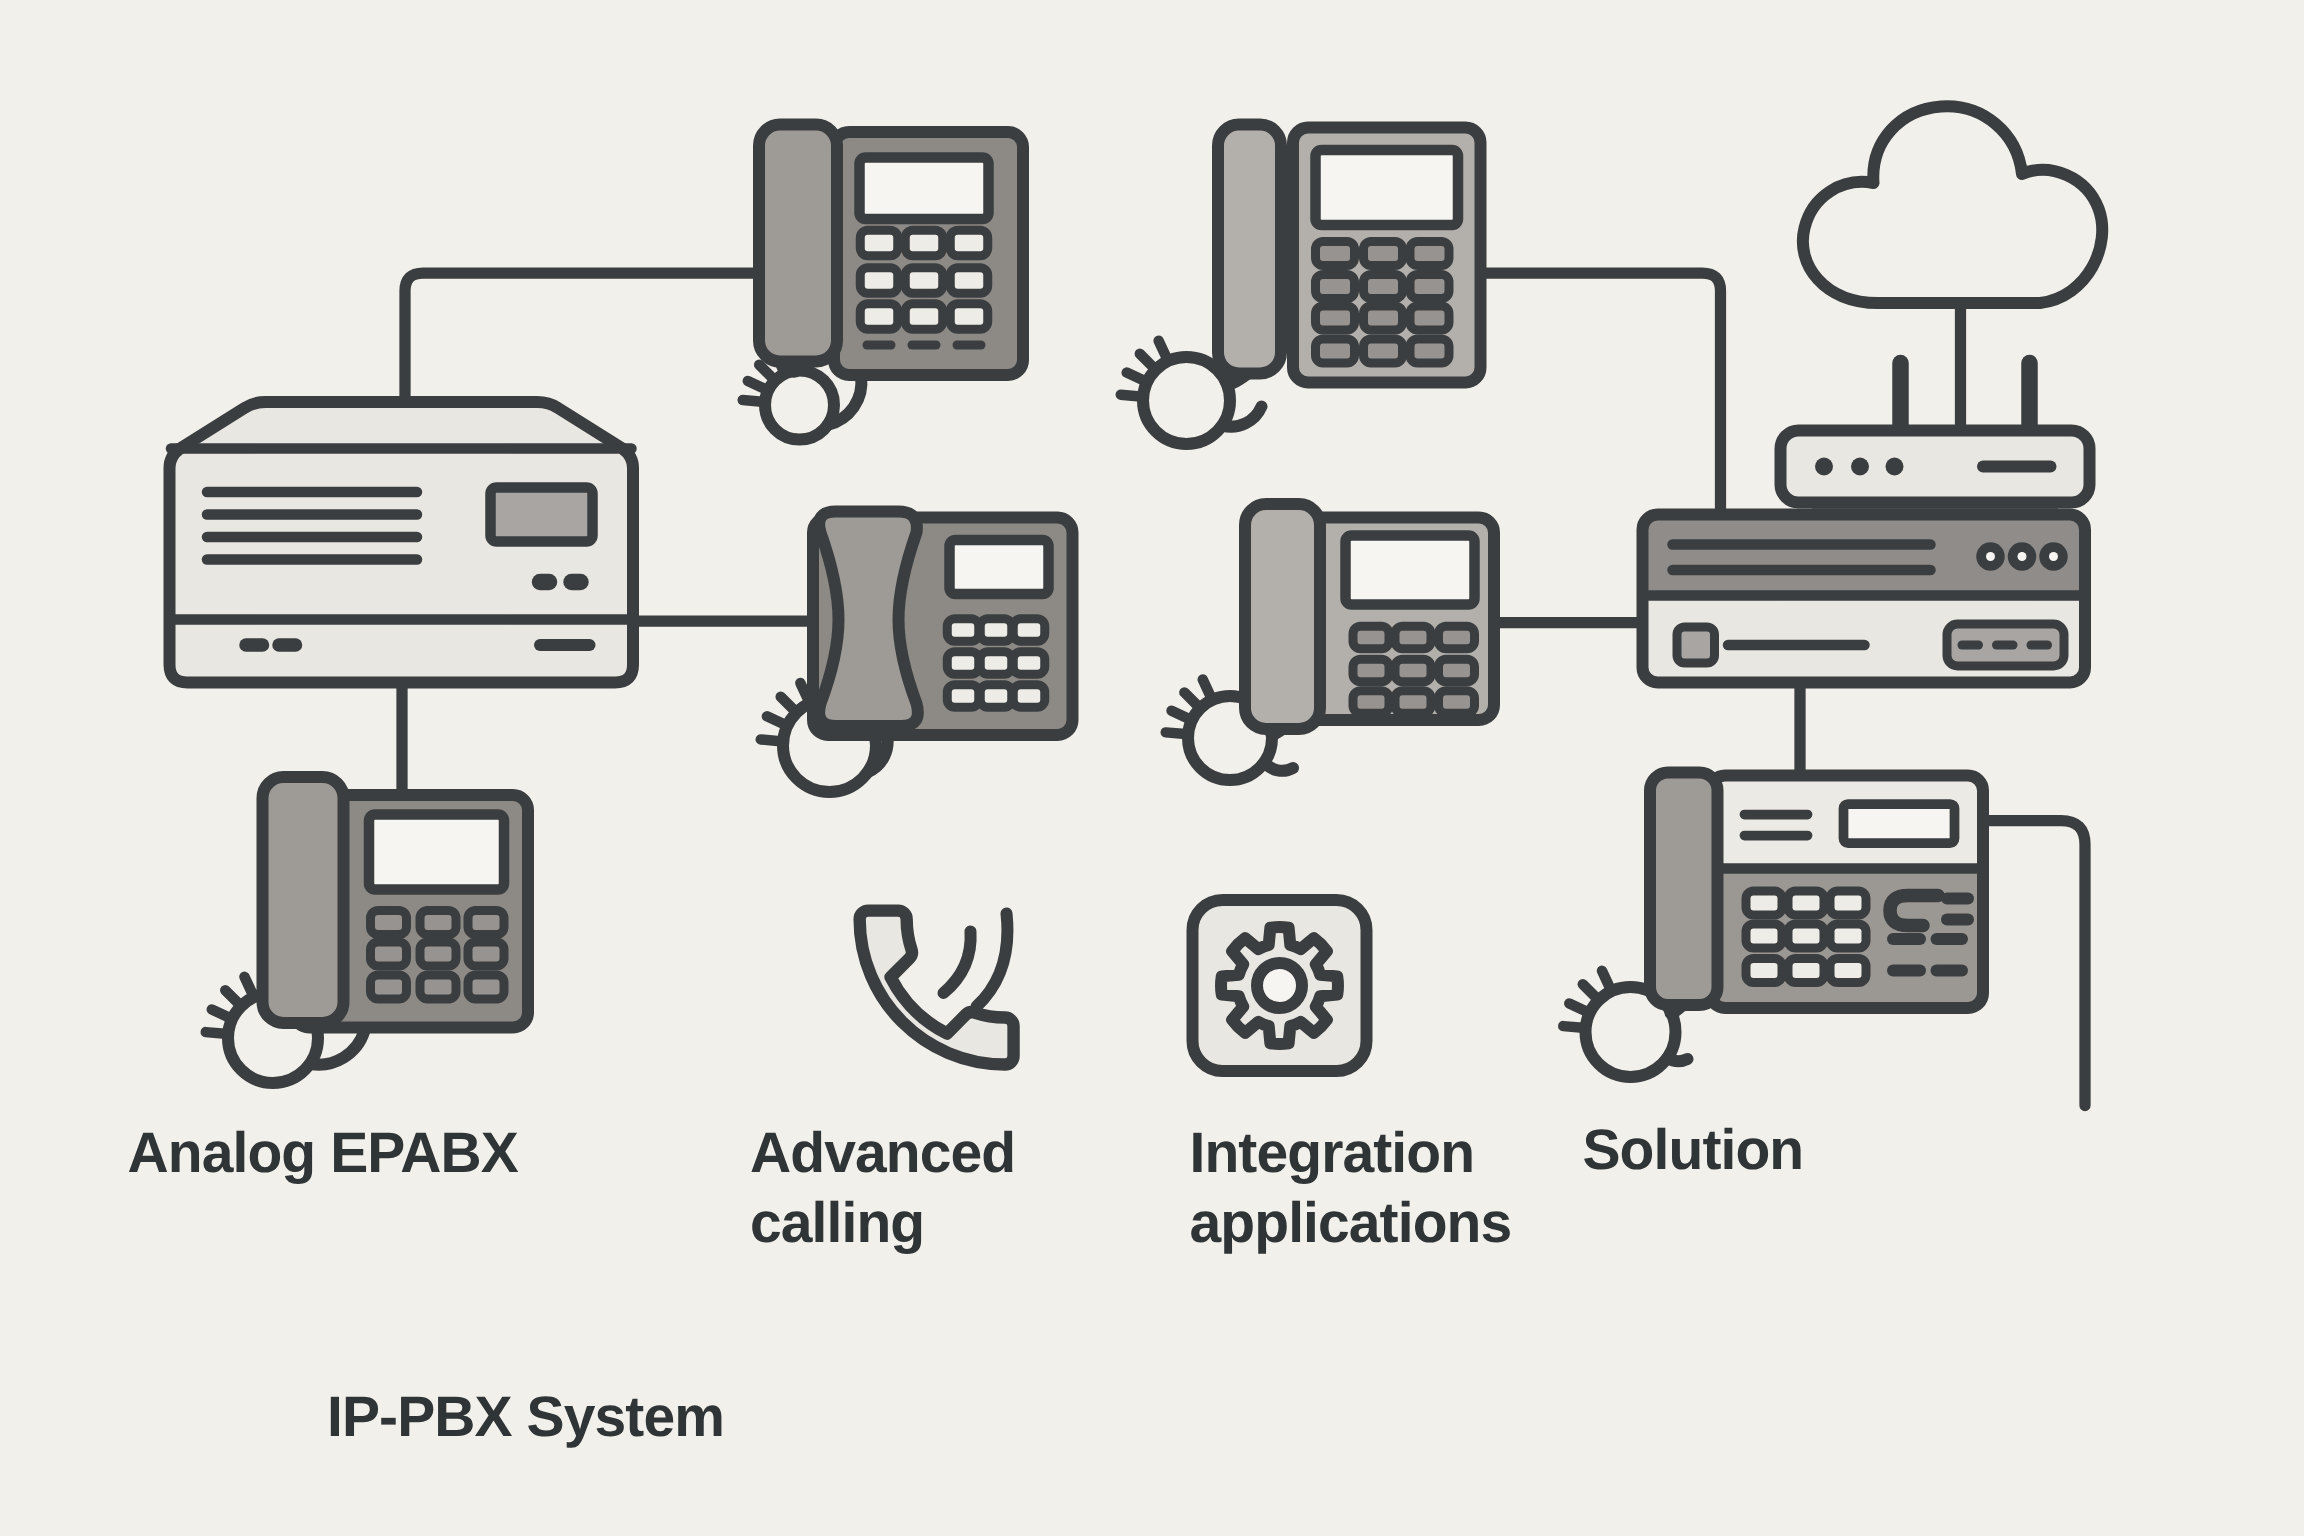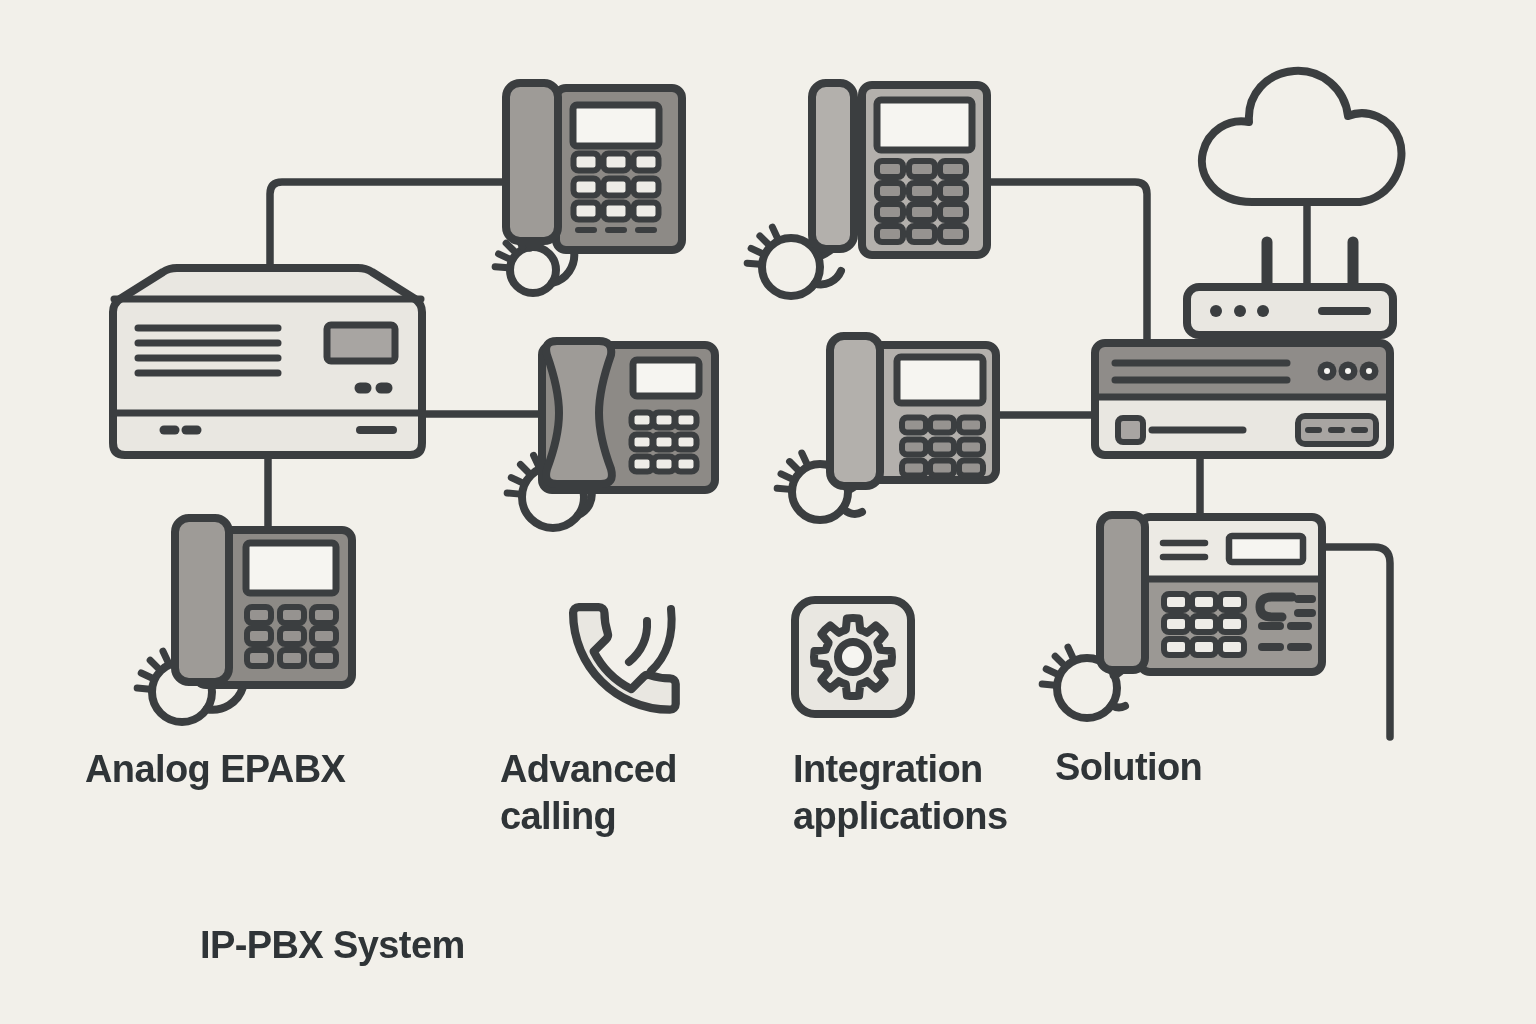--- a/index.html
+++ b/index.html
@@ -243,16 +243,16 @@
 
   <div class="label" style="left:793px;top:746px;width:280px">
     <span>Integration</span>
     <span>applications</span>
   </div>
 
   <div class="label center" style="left:1055px;top:744px;width:395px">
     <span>Solution</span>
   </div>
 
-  <div class="label" style="left:200px;top:922px;width:320px">
+  <div class="label" style="left:218px;top:922px;width:320px">
     <span>IP-PBX System</span>
   </div>
 </div>
 
 </body></html>

